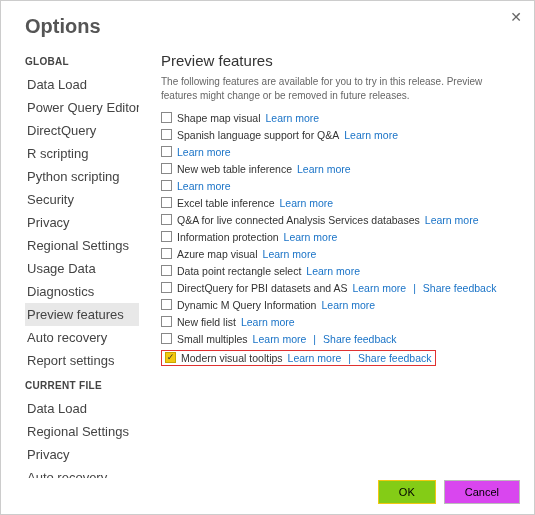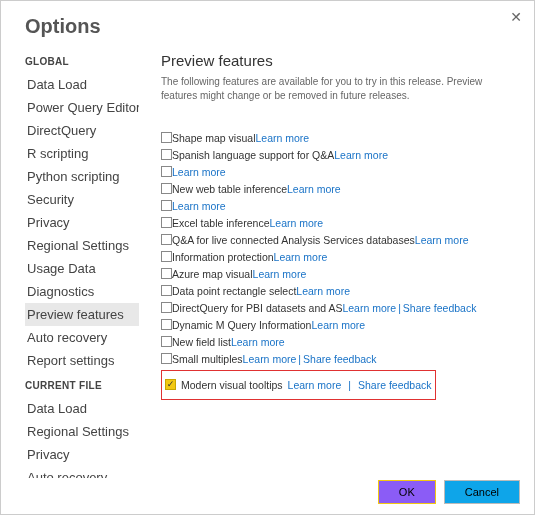--- a/index.html
+++ b/index.html
@@ -9,31 +9,31 @@
 .content{display:flex;height:430px}
 .sidebar{width:138px;padding-left:24px;overflow-y:scroll}
 .sidebar::-webkit-scrollbar{width:14px}
 .sidebar::-webkit-scrollbar-track{background:#f0f0f0}
 .sidebar::-webkit-scrollbar-thumb{background:#c0c0c0;border:2px solid #f0f0f0}
 .section-h{font-size:10px;font-weight:700;color:#444;letter-spacing:0.3px;margin:8px 0 6px 0}
 .nav-item{font-size:13px;color:#444;padding:4px 6px 4px 2px;cursor:pointer;white-space:nowrap}
 .nav-item.sel{background:#e8e8e8}
 .main{flex:1;padding:4px 14px 0 22px;overflow-y:auto}
 .main-h{font-size:15px;color:#333;margin-bottom:6px}
-.desc{font-size:10px;color:#666;line-height:1.4;margin-bottom:26px}
-.feat{display:flex;align-items:center;padding:2.5px 0;font-size:10.5px;color:#333;white-space:nowrap}
+.desc{font-size:10px;color:#666;line-height:1.4;margin-bottom:6px}
+.feat{display:flex;align-items:center;gap:5px;padding:2.5px 0;font-size:10.5px;color:#333;white-space:nowrap}
 .cb{width:11px;height:11px;border:1px solid #888;flex-shrink:0;display:flex;align-items:center;justify-content:center;background:#fff}
 .cb.chk{background:#f2c811;border-color:#c9a500}
 .cb.chk::after{content:"✓";font-size:9px;color:#333;line-height:1}
 .lm{color:#1a73c7;cursor:pointer}
 .sep{color:#1a73c7;margin:0 2px}
-.hl{border:1.5px solid #e03131;padding:8px 3px;display:inline-flex;align-items:center;gap:5px}
+.hl{border:1.5px solid #e03131;padding:1px 3px;display:inline-flex;align-items:center;gap:5px}
 .footer{position:absolute;bottom:10px;right:14px;display:flex;gap:8px}
-.btn{font-size:11px;padding:5px 20px;border:1px solid #bbb;background:#0ea5e9;cursor:pointer}
-.btn.ok{background:#8b5cf6;border-color:#f2c811}
+.btn{font-size:11px;padding:5px 20px;border:1px solid #bbb;background:#d946ef;cursor:pointer}
+.btn.ok{background:#84cc16;border-color:#f2c811}
 </style>
 </head>
 <body>
 
 <div class="title">Options</div>
 <div class="close-x">✕</div>
 
 <div class="content">
   <div class="sidebar" id="sidebar">
       <div class="section-h">GLOBAL</div>

